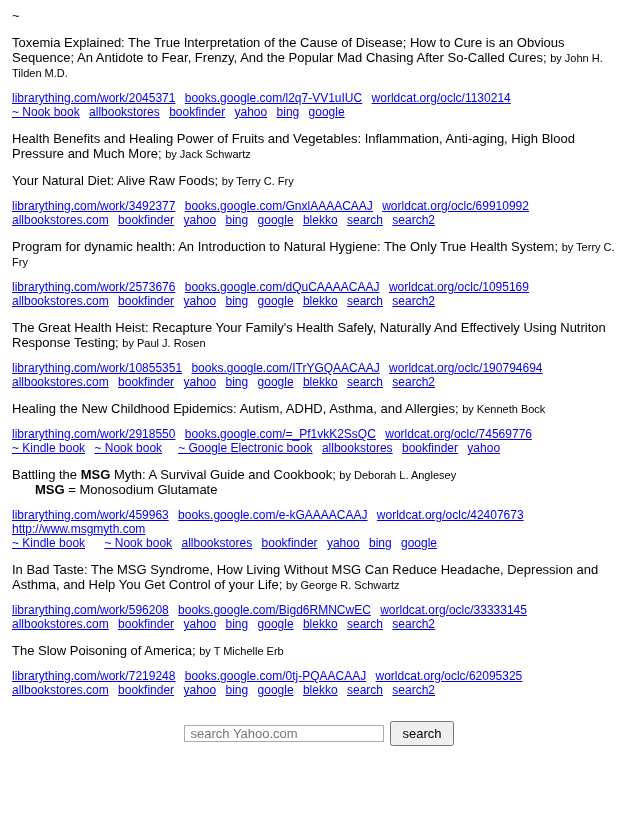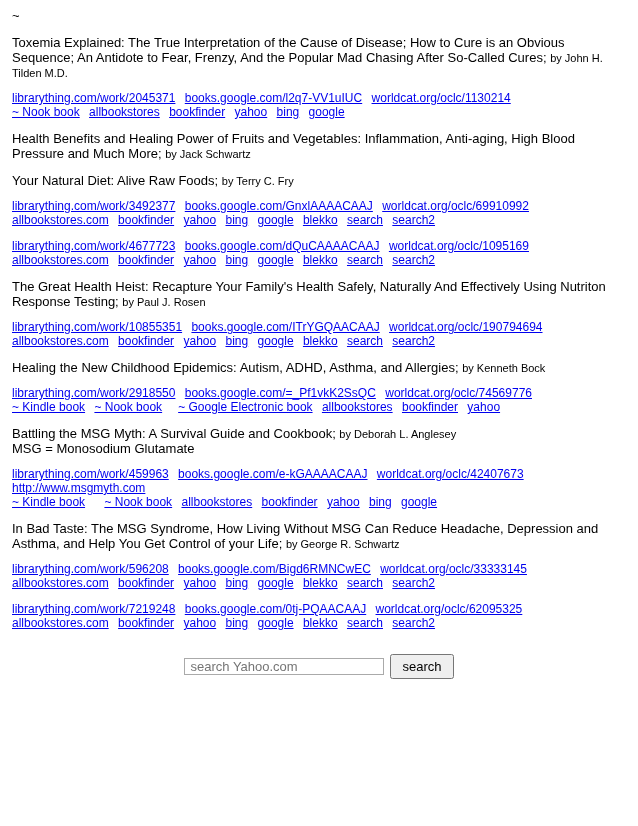--- a/index.html
+++ b/index.html
@@ -10,21 +10,21 @@
       color: #000;
       padding: 8px 12px;
       width: 638px;
     }
     .entry { margin-bottom: 12px; }
     .title { font-size: 13px; color: #000; }
     .title a, a { color: #00e; text-decoration: underline; cursor: pointer; }
     .title .by { font-size: 11px; color: #000; }
     .links { margin-top: 11px; font-size: 12px; }
     .links a { margin-right: 6px; }
-    strong { font-weight: normal; }
+    strong { font-weight: bold; }
   </style>
 </head>
 <body>
 
 <div class="entry">
   <span>~</span>
 </div>
 
 <div class="entry">
   <div class="title">
@@ -62,22 +62,25 @@
     <a href="#">yahoo</a>
     <a href="#">bing</a>
     <a href="#">google</a>
     <a href="#">blekko</a>
     <a href="#">search</a>
     <a href="#">search2</a>
   </div>
 </div>
 
 <div class="entry">
+  <div class="title">
+    Program for dynamic health: An Introduction to Natural Hygiene: The Only True Health System; <span class="by">by Terry C. Fry</span>
+  </div>
   <div class="links">
-    <a href="#">librarything.com/work/4677723</a>
+    <a href="#">librarything.com/work/2573676</a>
     <a href="#">books.google.com/dQuCAAAACAAJ</a>
     <a href="#">worldcat.org/oclc/1095169</a><br>
     <a href="#">allbookstores.com</a>
     <a href="#">bookfinder</a>
     <a href="#">yahoo</a>
     <a href="#">bing</a>
     <a href="#">google</a>
     <a href="#">blekko</a>
     <a href="#">search</a>
     <a href="#">search2</a>
@@ -118,21 +121,21 @@
     <a href="#">allbookstores</a>
     <a href="#">bookfinder</a>
     <a href="#">yahoo</a>
   </div>
 </div>
 
 <div class="entry">
   <div class="title">
     Battling the <strong>MSG</strong> Myth: A Survival Guide and Cookbook; <span class="by">by Deborah L. Anglesey</span>
   </div>
-  <div style="font-size:13px;">
+  <div style="font-size:13px;margin-left:23px;">
     <strong>MSG</strong> = Monosodium Glutamate
   </div>
   <div class="links">
     <a href="#">librarything.com/work/459963</a>
     <a href="#">books.google.com/e-kGAAAACAAJ</a>
     <a href="#">worldcat.org/oclc/42407673</a><br>
     <a href="#">http://www.msgmyth.com</a><br>
     <a href="#">~ Kindle book</a>
     &nbsp;&nbsp;
     <a href="#">~ Nook book</a>
@@ -157,20 +160,23 @@
     <a href="#">yahoo</a>
     <a href="#">bing</a>
     <a href="#">google</a>
     <a href="#">blekko</a>
     <a href="#">search</a>
     <a href="#">search2</a>
   </div>
 </div>
 
 <div class="entry">
+  <div class="title">
+    The Slow Poisoning of America; <span class="by">by T Michelle Erb</span>
+  </div>
   <div class="links">
     <a href="#">librarything.com/work/7219248</a>
     <a href="#">books.google.com/0tj-PQAACAAJ</a>
     <a href="#">worldcat.org/oclc/62095325</a><br>
     <a href="#">allbookstores.com</a>
     <a href="#">bookfinder</a>
     <a href="#">yahoo</a>
     <a href="#">bing</a>
     <a href="#">google</a>
     <a href="#">blekko</a>

